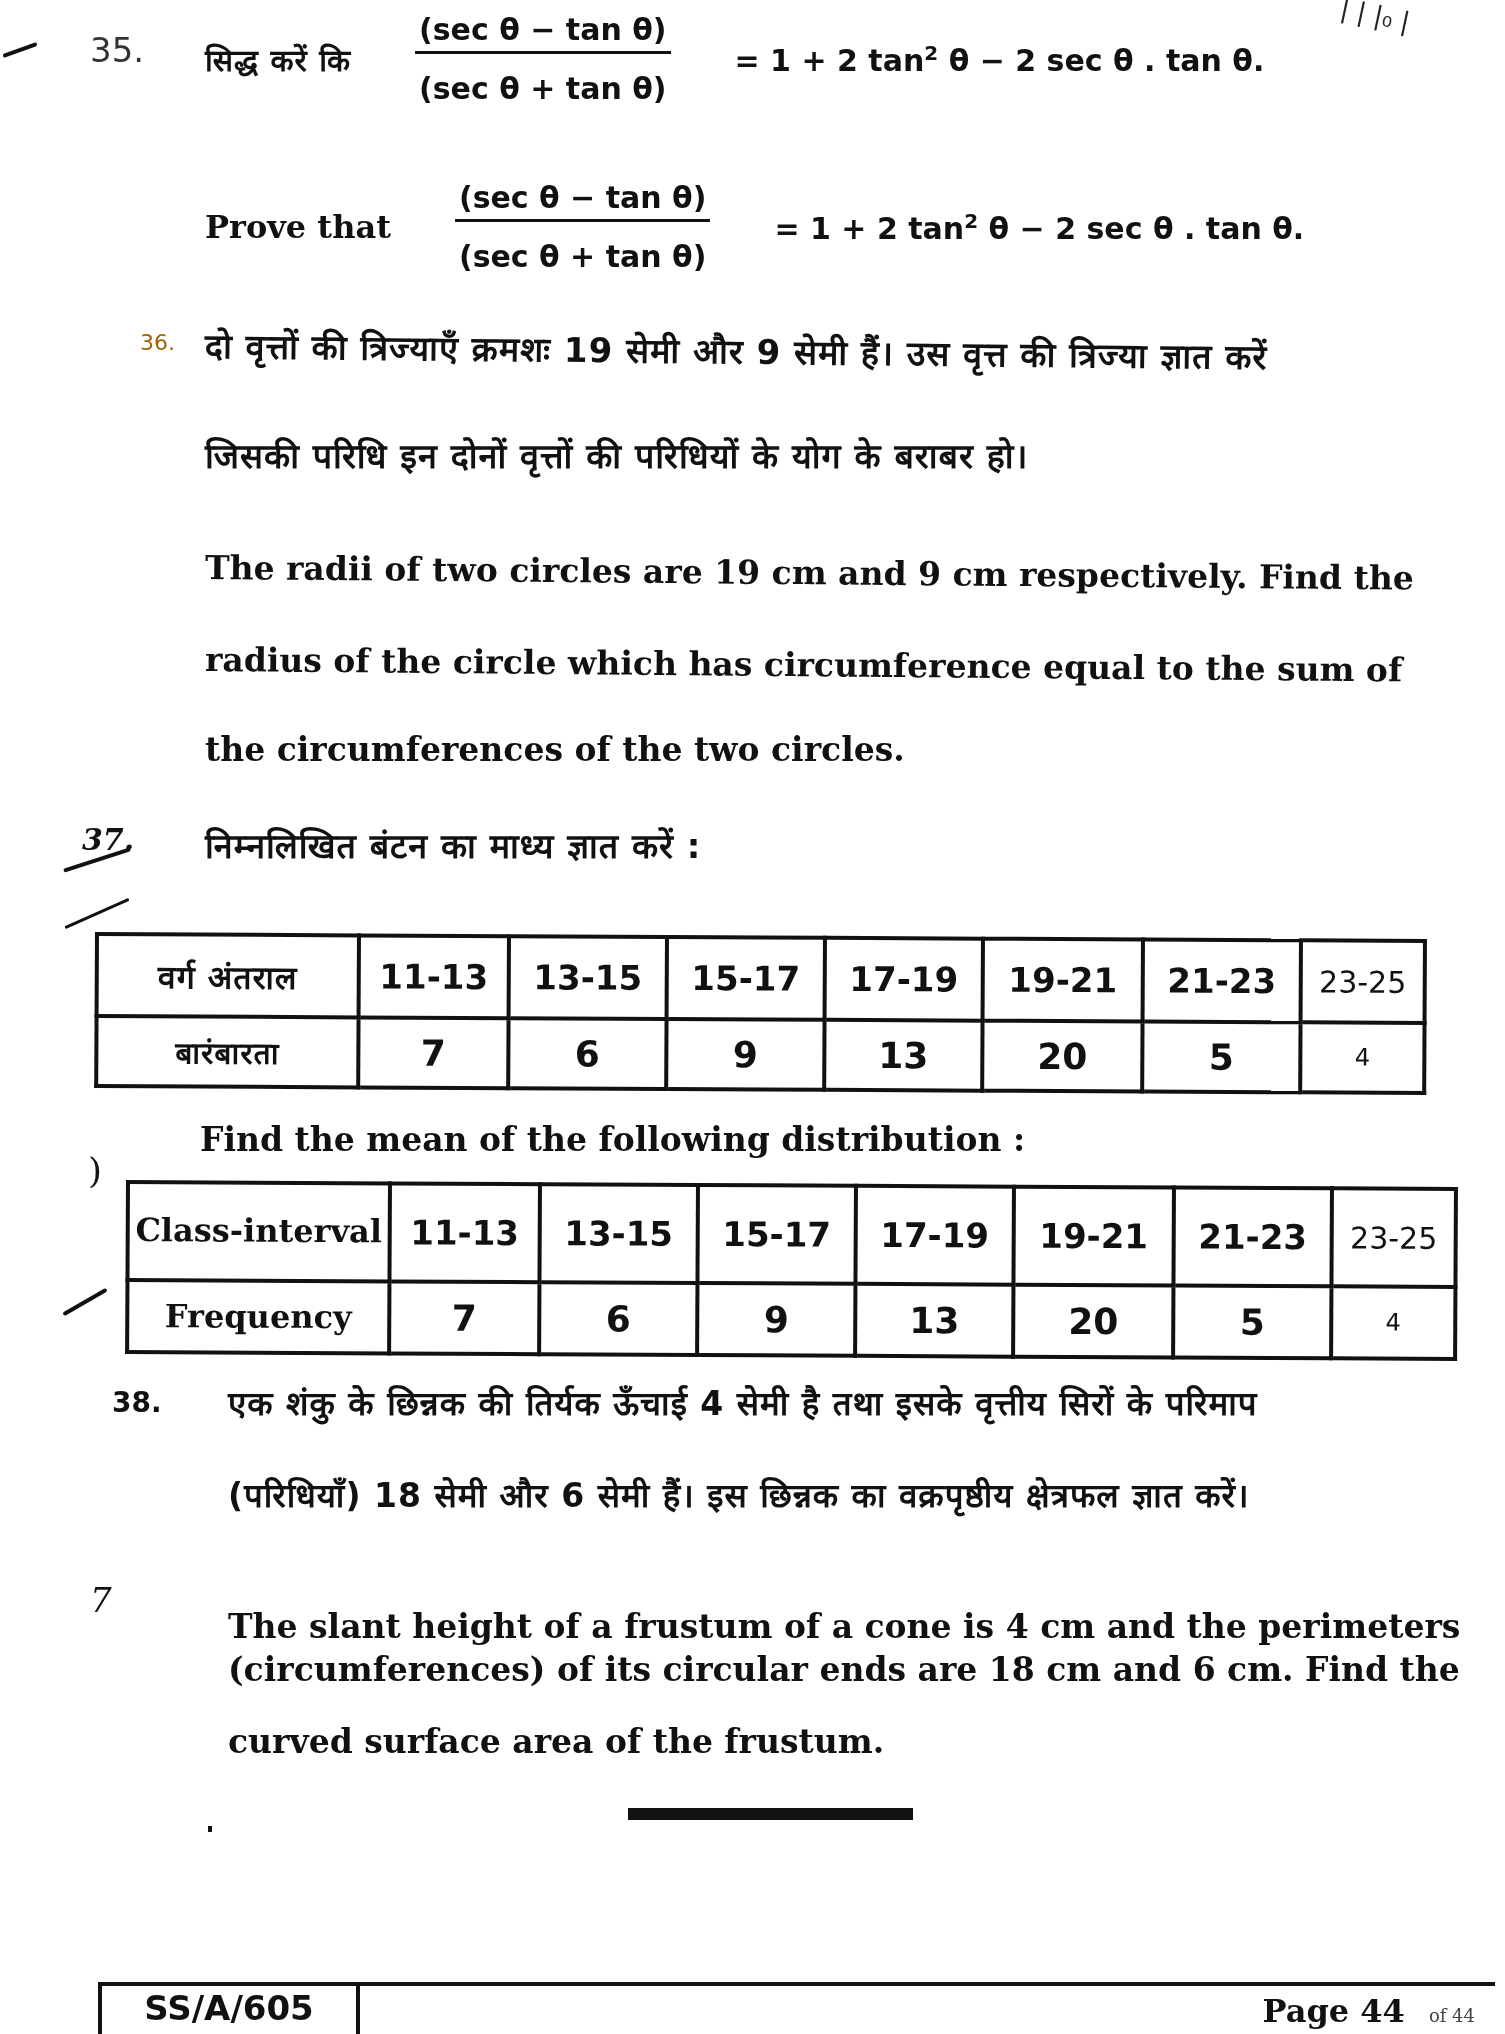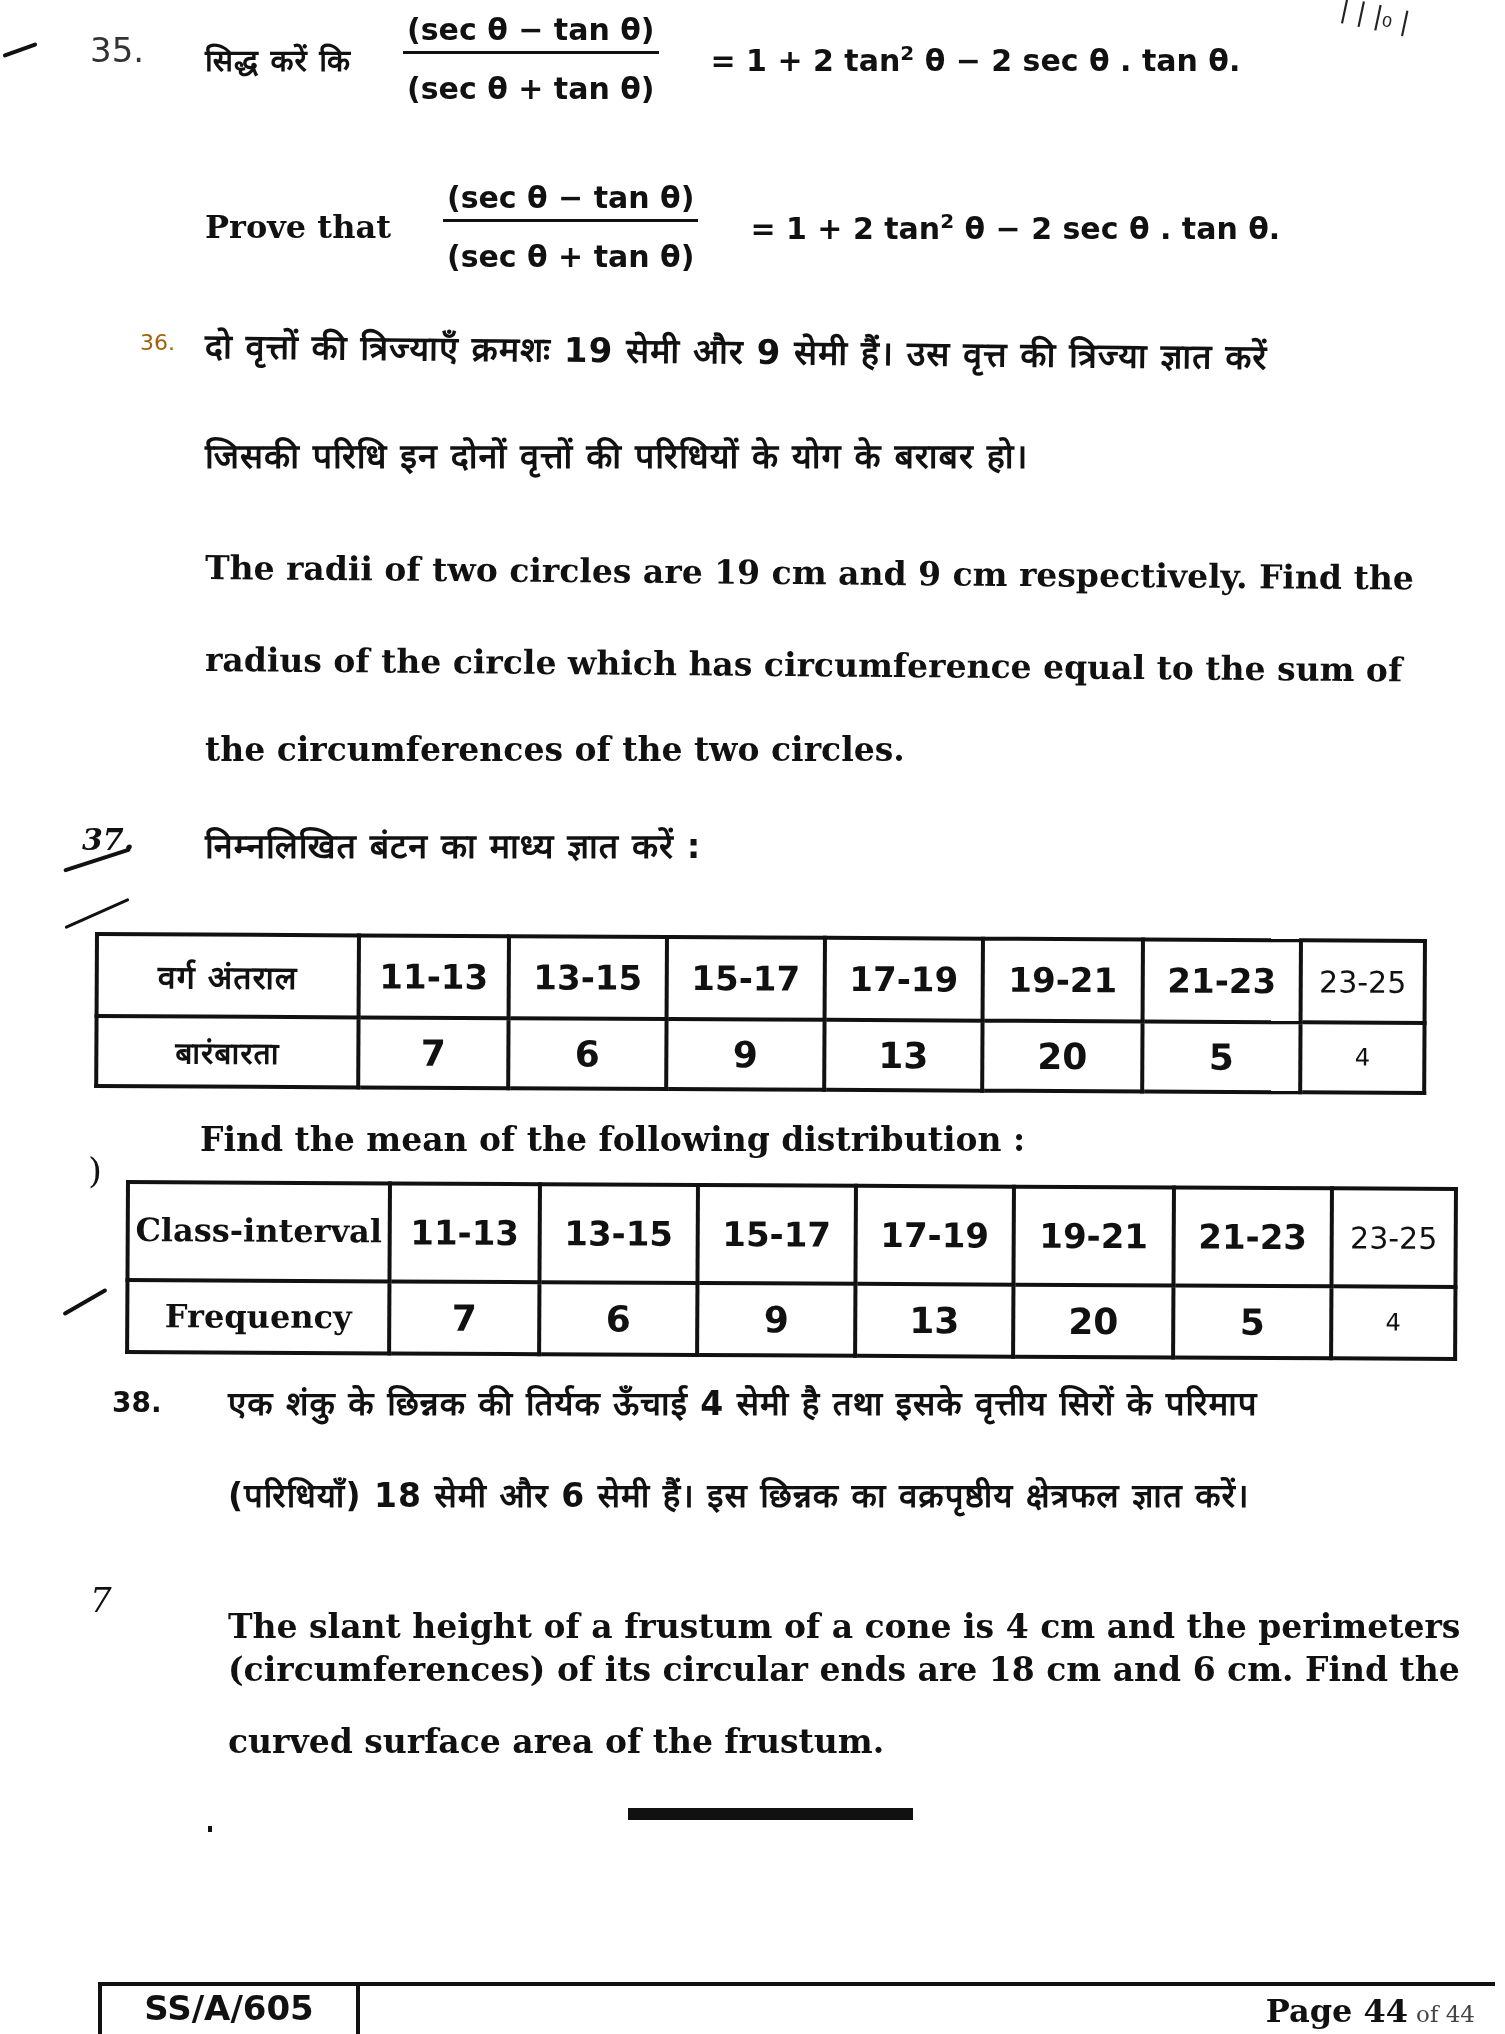--- a/index.html
+++ b/index.html
@@ -16,21 +16,21 @@
   .abs { position: absolute; }
   .serif { font-family: "DejaVu Serif", "Liberation Serif", serif; font-weight: bold; margin-left: 28px; }
   .sans  { font-family: "DejaVu Sans", "Liberation Sans", sans-serif; font-weight: bold; }
   .qnum { font-size: 34px; font-weight: bold; font-family: "DejaVu Sans", sans-serif; }
   .hi { font-family: "DejaVu Sans", "Liberation Sans", sans-serif; font-weight: bold; font-size: 34px; letter-spacing: 1px; }
   .en { font-family: "DejaVu Serif", "Liberation Serif", serif; font-weight: bold; font-size: 33px; }
 
   
   .frac {
     display: inline-flex; flex-direction: column; align-items: center;
-    vertical-align: middle; margin: 0 10px;
+    vertical-align: middle; margin: 0 22px;
   }
   .frac .num { border-bottom: 3px solid #111; padding: 0 4px 4px; }
   .frac .den { padding: 17px 4px 0; }
   .formula { font-family: "DejaVu Sans", sans-serif; font-weight: bold; font-size: 30px; gap: 42px; }
   sup { font-size: 20px; }
 
   
   table.dist {
     position: absolute;
     border-collapse: collapse;
@@ -179,14 +179,14 @@
 
 <div class="abs" style="left:628px; top:1808px; width:285px; height:12px; background:#111;"></div>
 <div class="abs" style="left:208px; top:1826px; width:4px; height:6px; background:#111;"></div>
 
 <div class="footer-rule"></div>
 <div class="footer-box">
   <span class="sans" style="font-size:34px; font-family:'DejaVu Sans',sans-serif;">SS/A/605</span>
 </div>
 <div class="abs" style="right:30px; top:1992px; display:flex; align-items:baseline; gap:8px;">
   <span class="serif" style="font-size:32px;">Page 44</span>
-  <span style="font-size:23px; font-family:'DejaVu Serif',serif; color:#444;">of 44</span>
+  <span style="font-size:18px; font-family:'DejaVu Serif',serif; color:#444;margin-left:16px;">of 44</span>
 </div>
 
 </body></html>

